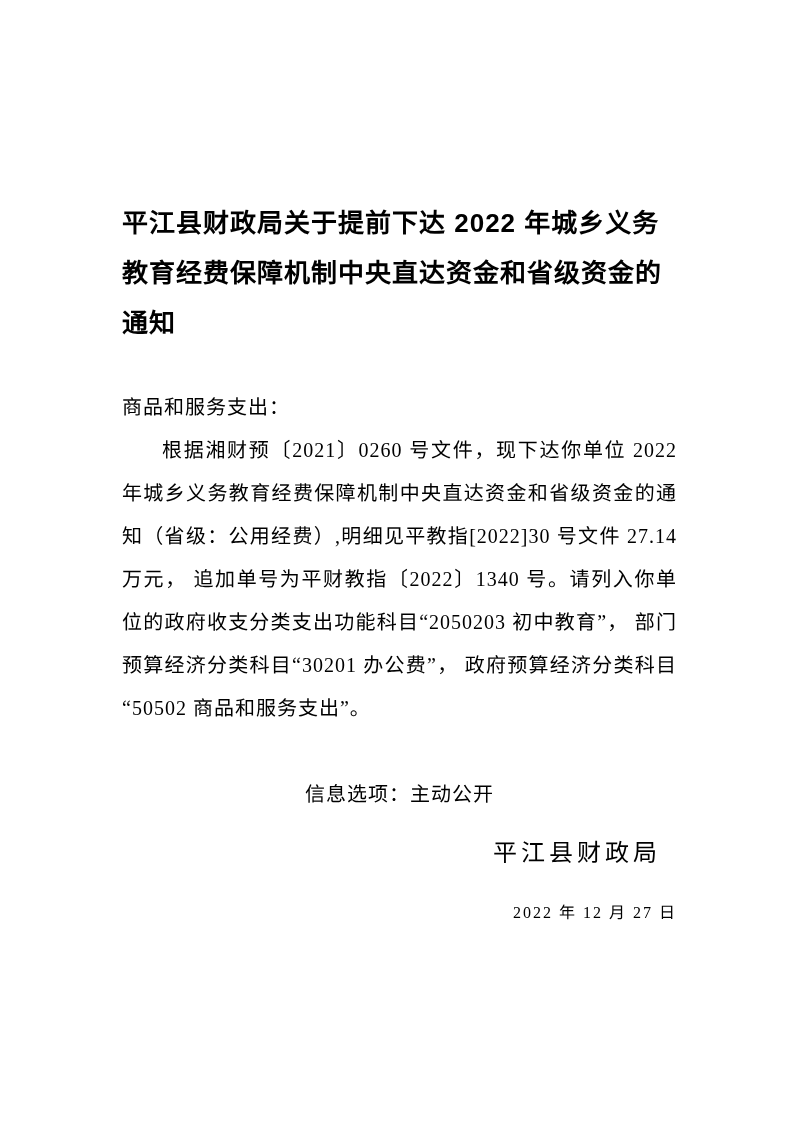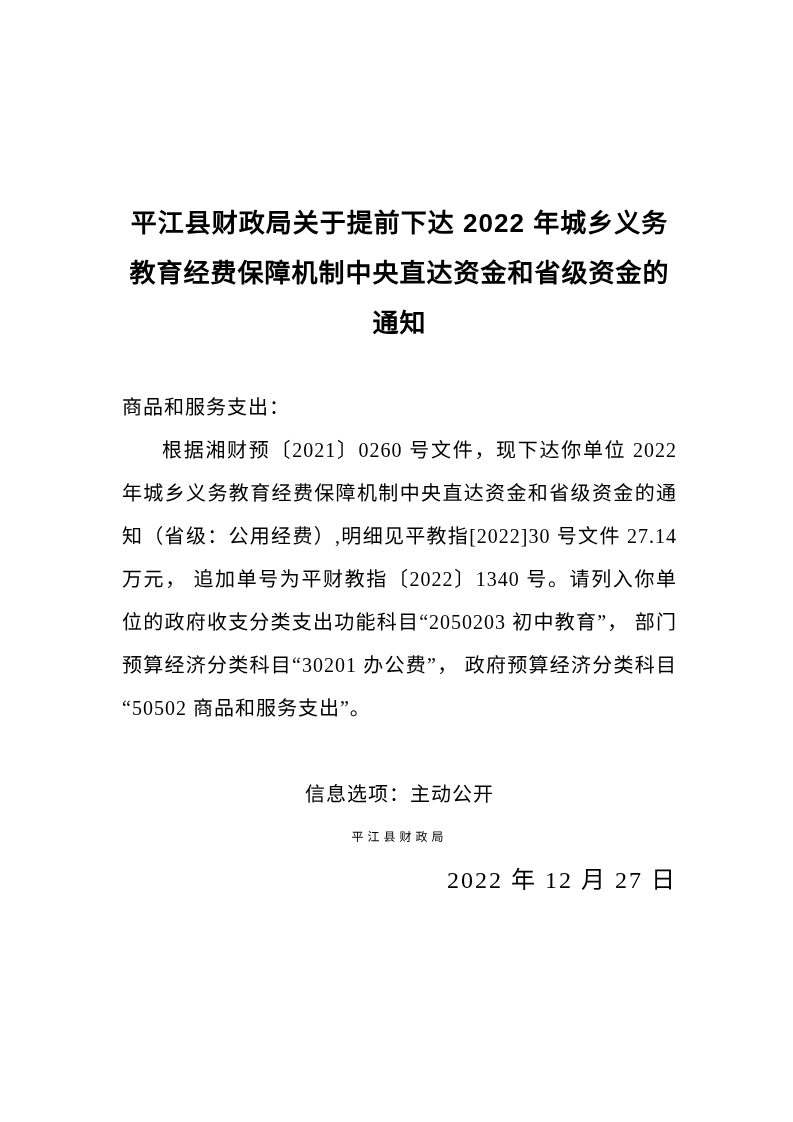--- a/index.html
+++ b/index.html
@@ -18,21 +18,20 @@
     color: #000000;
     font-family: "Liberation Serif", "DejaVu Serif", serif;
     overflow: hidden;
   }
   .doc-title {
     margin: 0;
     font-family: "Liberation Sans", "DejaVu Sans", sans-serif;
     font-weight: bold;
     font-size: 26px;
     line-height: 50px;
-    text-align: center;
     letter-spacing: 1px;
   }
   .addressee {
     margin: 38px 0 0 0;
     font-size: 20px;
     line-height: 43px;
     letter-spacing: 1px;
   }
   .body-para {
     margin: 0;
@@ -43,29 +42,29 @@
     letter-spacing: 1px;
   }
   .info-option {
     margin: 43px 0 0 0;
     font-size: 20px;
     line-height: 43px;
     letter-spacing: 1px;
     text-align: center;
   }
   .signature {
-    margin: 0;
-    font-size: 12px;
+    margin: 16px;
+    font-size: 24px;
     line-height: 43px;
-    text-align: center;
+    text-align: right;
     letter-spacing: 4px;
   }
   .signature-date {
     margin: 0;
-    font-size: 24px;
+    font-size: 16px;
     line-height: 43px;
     text-align: right;
     letter-spacing: 2px;
   }
 </style>
 </head>
 <body>
 
 <div class="page">
   <h1 class="doc-title">平江县财政局关于提前下达 2022 年城乡义务教育经费保障机制中央直达资金和省级资金的通知</h1>

